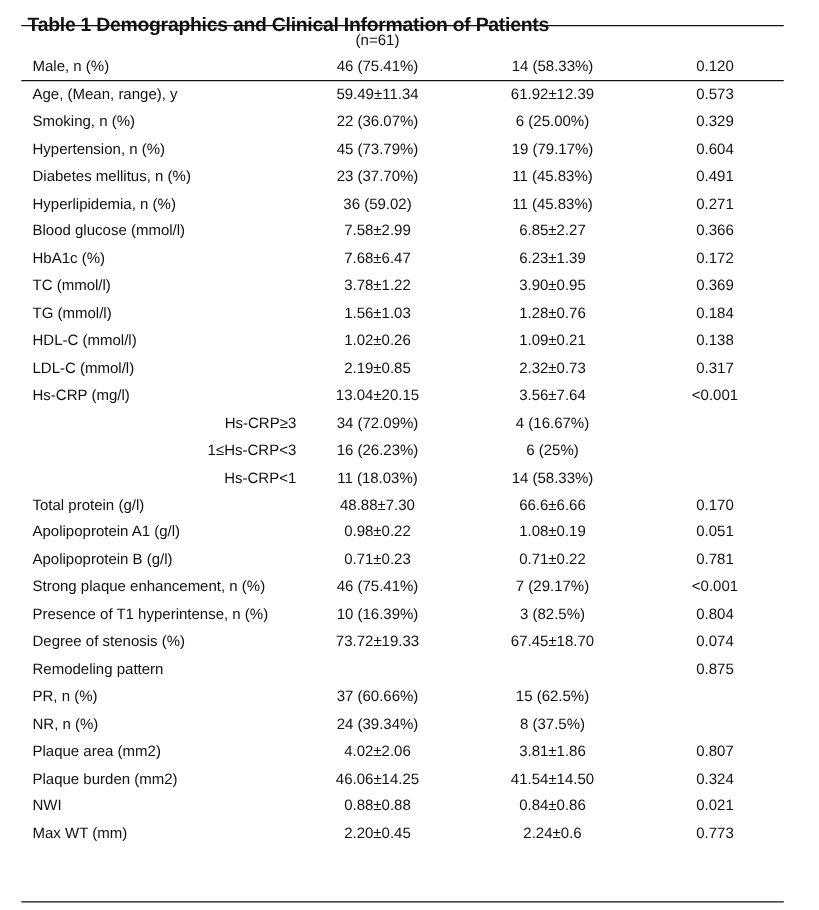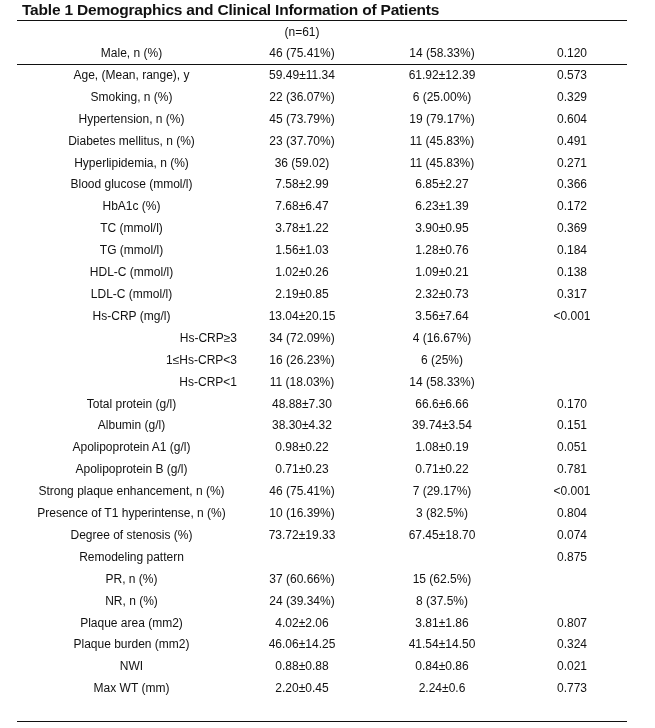--- a/index.html
+++ b/index.html
@@ -1,32 +1,32 @@
 <!DOCTYPE html>
 <html><head>
 <meta charset="utf-8">
 <style>
   html, body { margin: 0; padding: 0; background: #ffffff; }
   body { width: 655px; height: 728px; position: relative; overflow: hidden;
          font-family: "Liberation Sans", "DejaVu Sans", sans-serif; color: #111; }
-  .caption { position: absolute; left: 22px; top: 1px; font-size: 15.5px; font-weight: bold;
+  .caption { position: absolute; left: 22px; top: 12px; font-size: 15.5px; font-weight: bold;
              letter-spacing: -0.2px; color: #111; white-space: nowrap; }
   .rule { position: absolute; left: 17px; width: 489px; height: 0; border-top: 1.3px solid #111; }
   .rule.top { top: 20px; width: 489px; }
   .rule.mid { top: 64px; width: 489px; }
   .rule.bot { top: 721px; width: 489px; }
   .rule { width: 489px; }
   table { position: absolute; left: 17px; top: 22px; width: 489px; border-collapse: collapse; table-layout: fixed; }
   td, th { padding: 0; font-size: 12px; font-weight: normal; white-space: nowrap; height: 21.9px; line-height: 21.9px; }
   th { height: 21px; line-height: 21px; }
   col.c0 { width: 220px; }
   col.c1 { width: 130px; }
   col.c2 { width: 150px; }
   col.c3 { width: 110px; }
-  td.label { text-align: center; padding-left: 9px; }
+  td.label { text-align: left; padding-left: 9px; }
   td.label.sub { text-align: right; padding-left: 0; }
   td.num, th.num { text-align: center; }
   .wide { width: 610px !important; }
 </style>
 </head>
 <body>
 
 <div class="caption">Table 1 Demographics and Clinical Information of Patients</div>
 
 <div class="rule top wide"></div>
@@ -145,26 +145,20 @@
         <td class="num">14 (58.33%)</td>
         <td class="num"></td>
       </tr>
       <tr>
         <td class="label">Total protein (g/l)</td>
         <td class="num">48.88±7.30</td>
         <td class="num">66.6±6.66</td>
         <td class="num">0.170</td>
       </tr>
       <tr>
-        <td class="label">Albumin (g/l)</td>
-        <td class="num">38.30±4.32</td>
-        <td class="num">39.74±3.54</td>
-        <td class="num">0.151</td>
-      </tr>
-      <tr>
         <td class="label">Apolipoprotein A1 (g/l)</td>
         <td class="num">0.98±0.22</td>
         <td class="num">1.08±0.19</td>
         <td class="num">0.051</td>
       </tr>
       <tr>
         <td class="label">Apolipoprotein B (g/l)</td>
         <td class="num">0.71±0.23</td>
         <td class="num">0.71±0.22</td>
         <td class="num">0.781</td>

